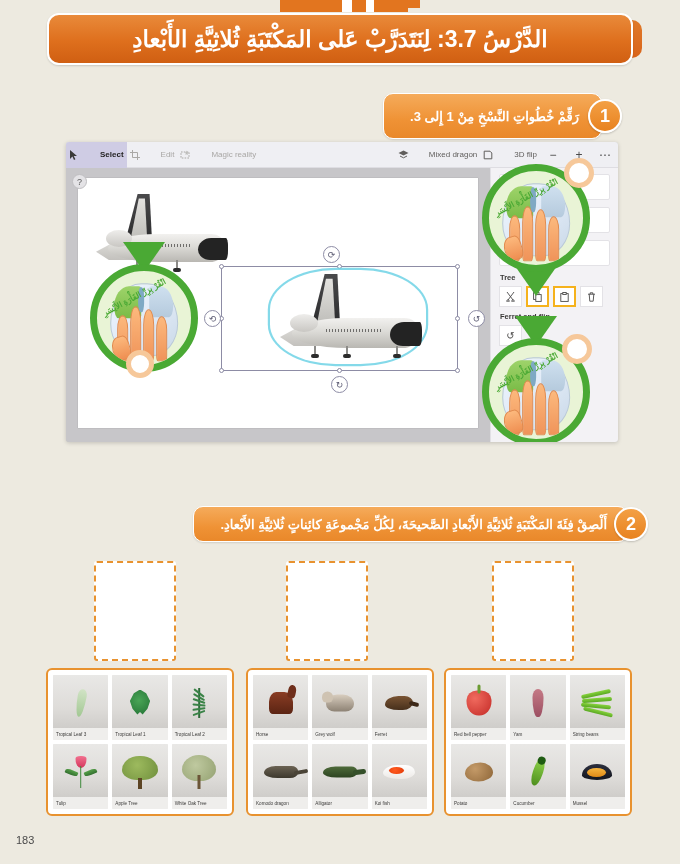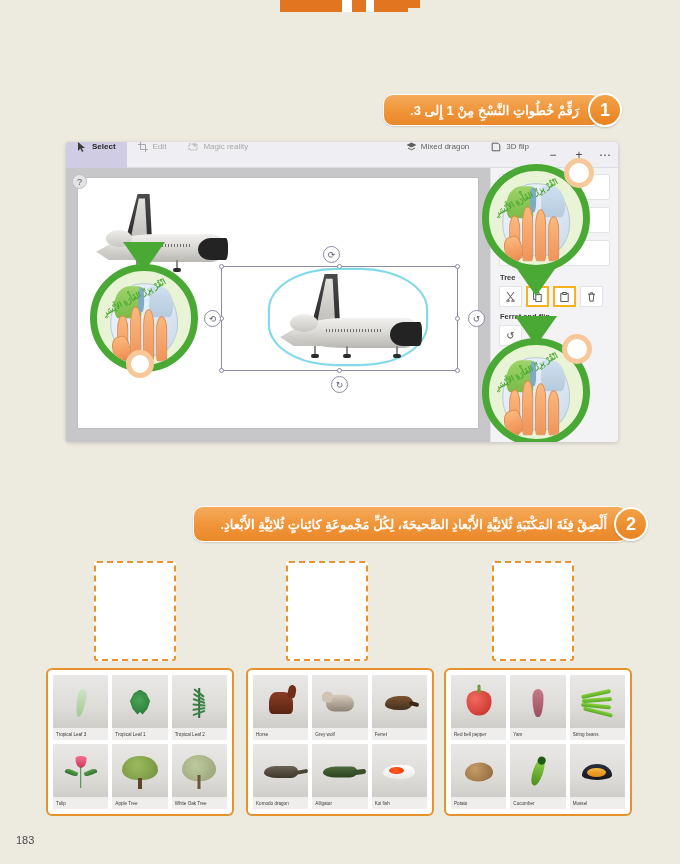--- a/index.html
+++ b/index.html
@@ -71,21 +71,21 @@
     width: 34px; height: 34px;
     border-radius: 50%;
     background: linear-gradient(#f3a045, #e8821f);
     border: 2px solid #ffffff;
     color: #ffffff; font-size: 18px; font-weight: bold;
     display: flex; align-items: center; justify-content: center;
     position: relative; z-index: 3;
     box-shadow: 0 1px 2px rgba(0,0,0,.2);
   }
   .task-bar {
-    height: 32px;
+    height: 46px;
     margin-right: -14px;
     padding: 0 22px 0 26px;
     background: linear-gradient(#f5ab5b, #ef9235 60%, #e9882a);
     border: 1.5px solid #ffffff;
     border-radius: 10px;
     display: flex; align-items: center;
     color: #ffffff; font-size: 13px; font-weight: bold;
     white-space: nowrap;
     box-shadow: 0 1px 2px rgba(0,0,0,.12);
   }
@@ -104,22 +104,22 @@
     box-shadow: 0 1px 4px rgba(0,0,0,.18);
   }
   .app-toolbar {
     height: 26px;
     background: #efeff3;
     display: flex; align-items: center;
     direction: ltr;
     border-bottom: 1px solid #dedde2;
   }
   .tool-item {
-    display: flex; align-items: flex-start; gap: 5px;
-    height: 26px; padding: 0 11px;
+    display: flex; align-items: center; gap: 21px;
+    height: 26px; padding: 0 3px;
     font-size: 8px; color: #605e5c; white-space: nowrap;
   }
   .tool-item.active { background: #cfcce4; color: #201f1e; font-weight: bold; }
   .tool-item.dim { color: #a9a7a5; }
   .tool-ico { width: 10px; height: 10px; display:inline-block; position: relative; }
   .tool-spacer { flex: 1; }
   .tool-btn {
     width: 26px; height: 26px;
     display: flex; align-items: center; justify-content: center;
     font-size: 12px; color: #4a4a4a;
@@ -584,20 +584,26 @@
 </head>
 <body>
 
 <div class="page">
 
   <div class="top-deco">
     <div class="top-deco-notch"></div>
   </div>
   <div class="top-deco-strip"></div>
 
+  <div class="title-wrap">
+    <div class="title-tab"></div>
+    <div class="title-banner">
+      <span class="title-text">الدَّرْسُ 3.7: لِنَتَدَرَّبْ عَلى المَكْتَبَةِ ثُلاثِيَّةِ الأَبْعادِ</span>
+    </div>
+  </div>
 
   <div class="task" id="task-1">
     <div class="task-badge">1</div>
     <div class="task-bar">رَقِّمْ خُطُواتِ النَّسْخِ مِنْ 1 إِلى 3.</div>
   </div>
 
   <div class="app-window">
 
     <div class="app-toolbar">
       <div class="tool-item active">

